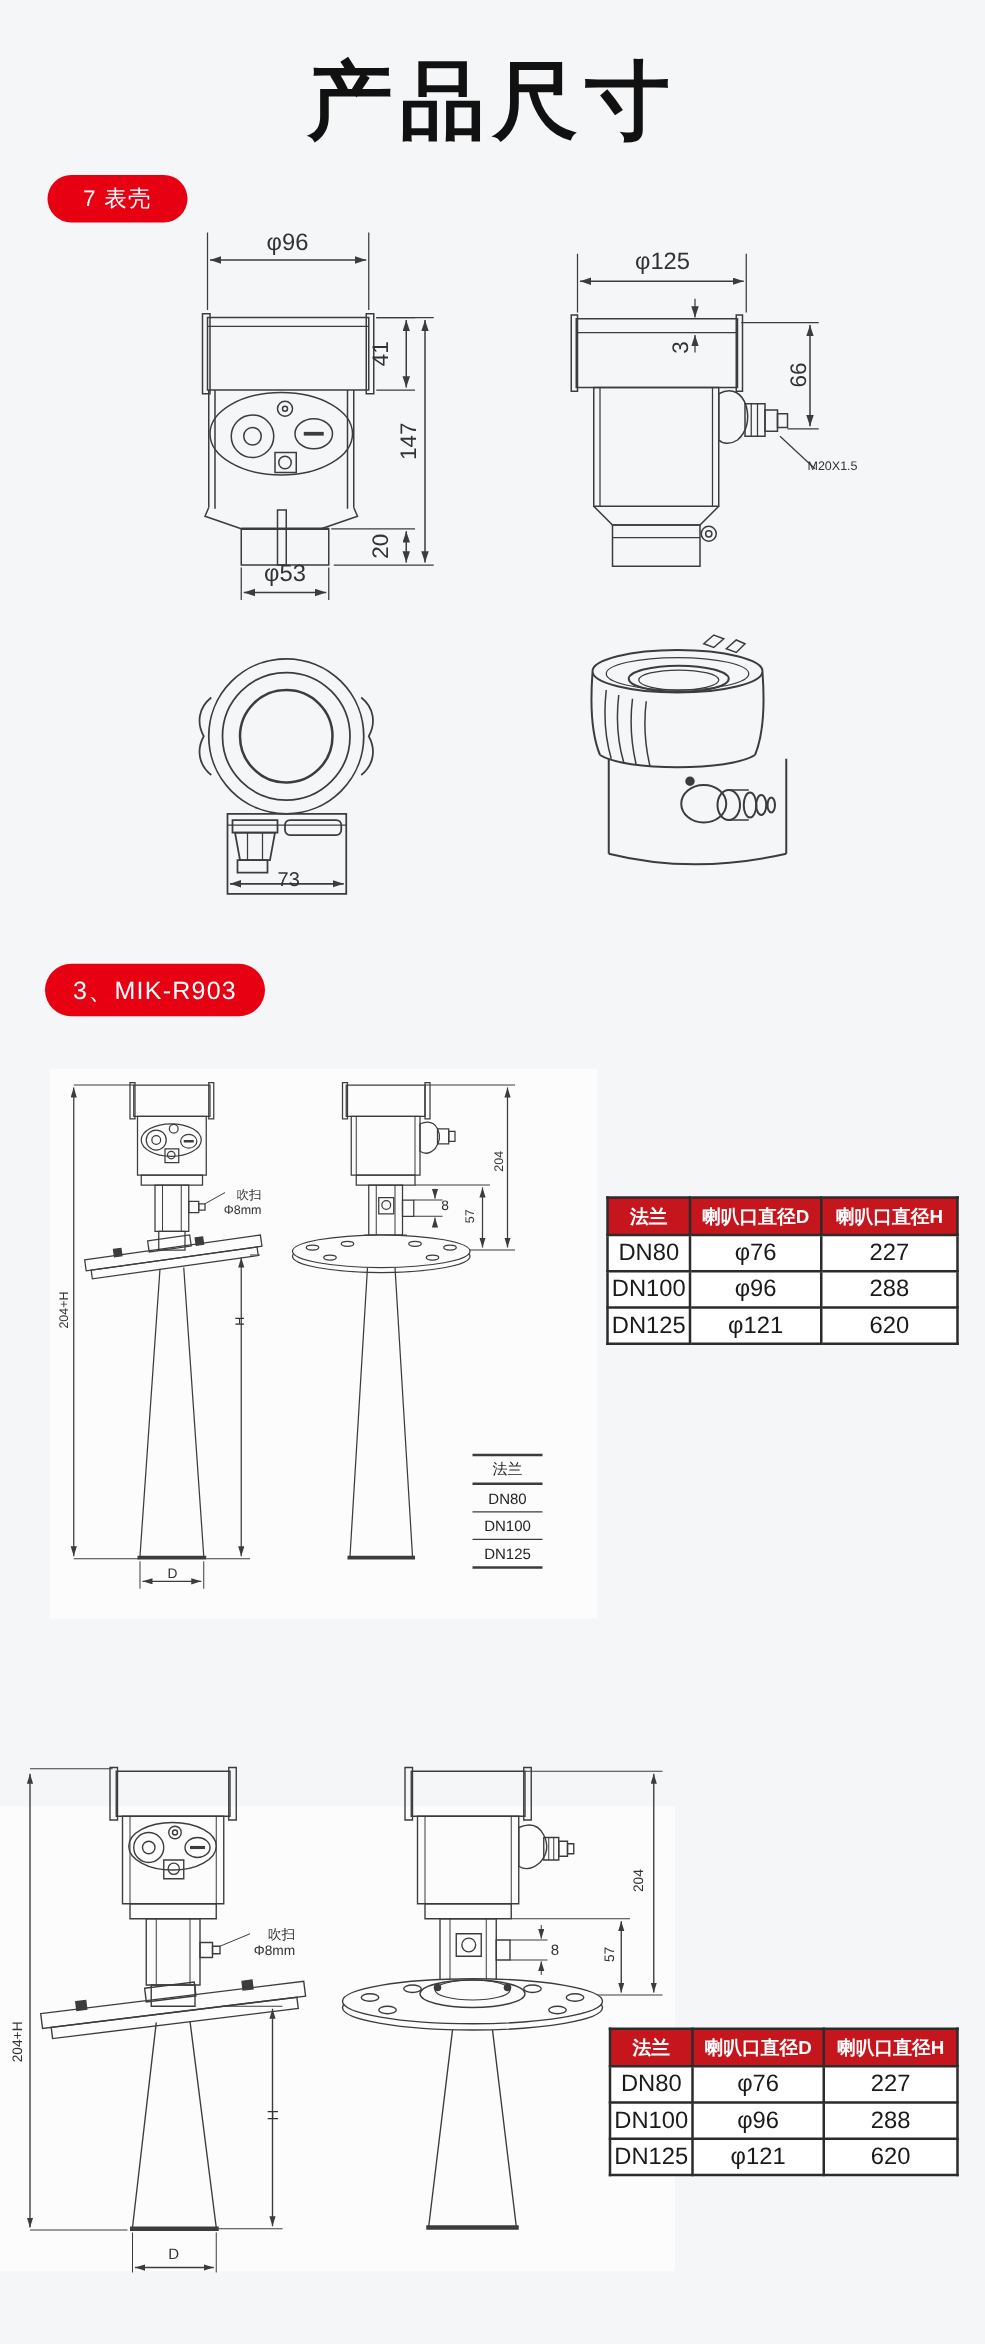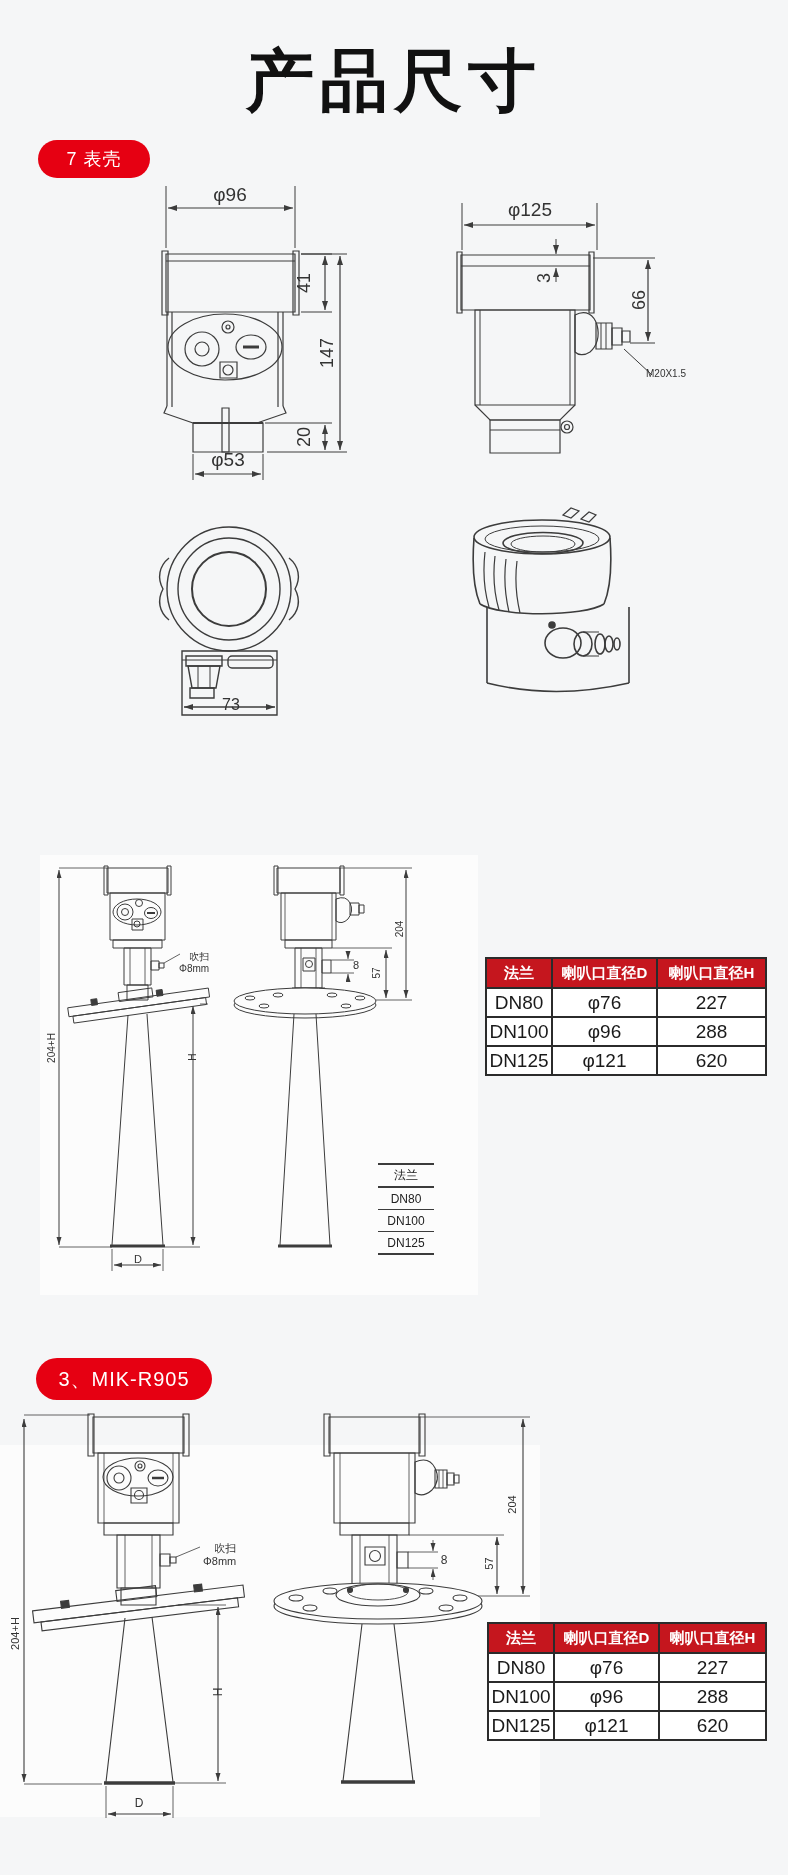--- a/index.html
+++ b/index.html
@@ -55,21 +55,21 @@
 <body>
 
 <div class="canvas">
 
   <div class="panel" style="left:40px;top:855px;width:438px;height:440px;"></div>
   <div class="panel" style="left:0px;top:1445px;width:540px;height:372px;"></div>
 
   <div class="page-title">产品尺寸</div>
 
   <div class="badge b1">7 表壳</div>
-  <div class="badge b3">3、MIK-R905</div>
+  <div class="badge b2">3、MIK-R903</div>
 
   <svg class="draw" style="left:120px;top:178px" width="230" height="310" viewBox="0 0 230 310">
     <defs>
         <marker id="a1" markerWidth="10" markerHeight="8" refX="9" refY="3" orient="auto-start-reverse" markerUnits="userSpaceOnUse">
           <path d="M0,0 L9,3 L0,6 Z" fill="#3c3c3c"></path>
         </marker>
       </defs>
     <g stroke="#3c3c3c" fill="none" stroke-width="1.2">
 
       <path d="M46,8 V70 M175,8 V70" stroke-width="1"></path>

